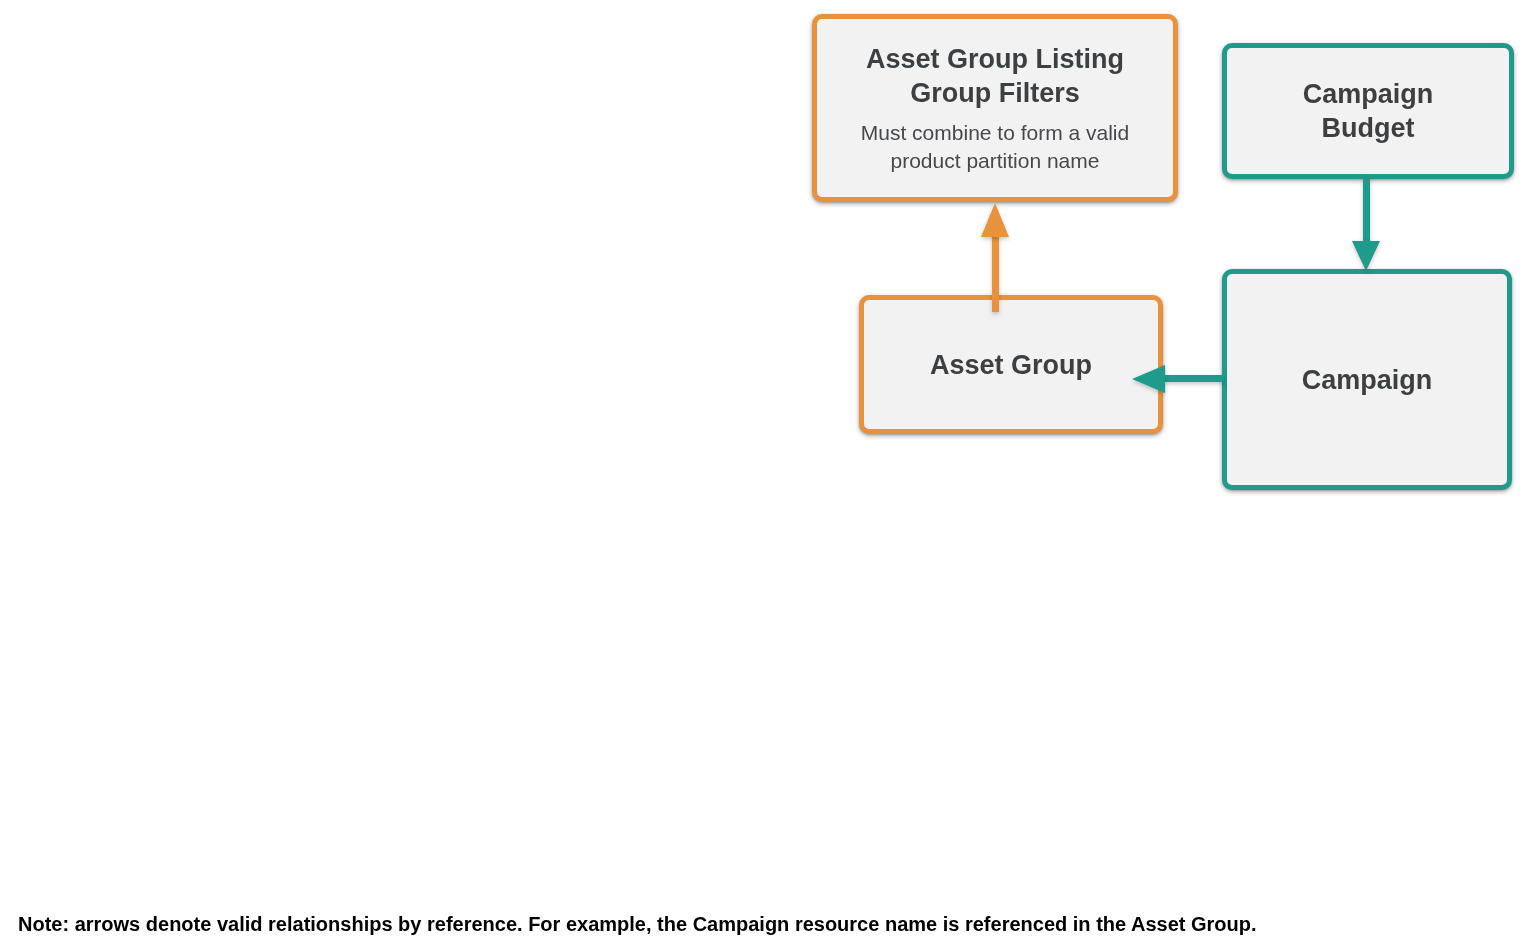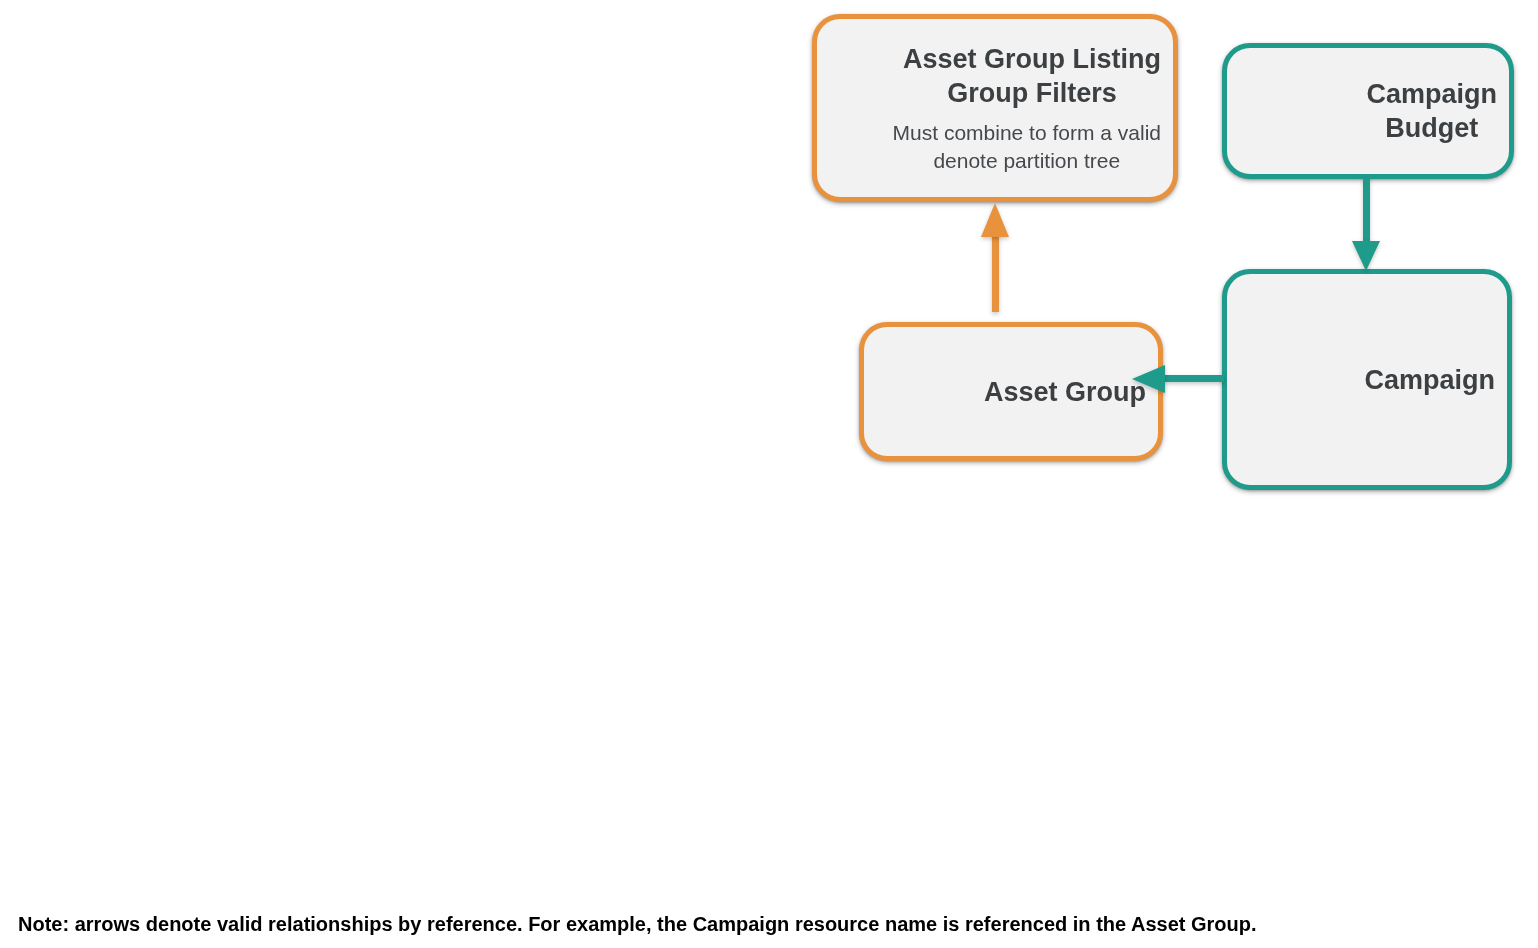--- a/index.html
+++ b/index.html
@@ -13,24 +13,24 @@
     width: 1538px;
     height: 948px;
     background: #ffffff;
     overflow: hidden;
   }
   .node {
     position: absolute;
     box-sizing: border-box;
     background: var(--box-fill, #F2F2F2);
     border: 5px solid #999;
-    border-radius: 28px;
+    border-radius: 10px;
     display: flex;
     flex-direction: column;
-    align-items: flex-end;
+    align-items: center;
     justify-content: center;
     text-align: center;
     gap: 9px;
     padding: 8px 12px;
     box-shadow: 0 2px 5px rgba(0,0,0,0.30), 0 1px 2px rgba(0,0,0,0.18);
   }
   .node.orange { border-color: var(--orange, #E8923D); }
   .node.teal   { border-color: var(--teal, #1E9B8B); }
   .node-title {
     font-weight: bold;
@@ -42,21 +42,21 @@
   .node-subtitle {
     font-size: 21px;
     line-height: 28px;
     color: var(--subtitle-text, #45494D);
     white-space: pre-line;
   }
 
   #node-listing-filters { left: 812px; top: 14px;  width: 366px; height: 188px; }
   #node-campaign-budget { left: 1222px; top: 43px; width: 292px; height: 136px; }
   #node-campaign        { left: 1222px; top: 269px; width: 290px; height: 221px; }
-  #node-asset-group     { left: 859px; top: 322px; width: 304px; height: 139px; }
+  #node-asset-group     { left: 859px; top: 295px; width: 304px; height: 139px; }
 
   .arrow-part { position: absolute; }
   .shaft { filter: drop-shadow(0 2px 2px rgba(0,0,0,0.22)); }
   .head  { width: 0; height: 0; filter: drop-shadow(0 2px 2px rgba(0,0,0,0.22)); }
 
   
   #arrow-up-shaft { left: 992px; top: 234px; width: 7px; height: 78px; background: var(--orange, #E8923D); }
   #arrow-up-head  { left: 981px; top: 203px;
                     border-left: 14px solid transparent;
                     border-right: 14px solid transparent;
@@ -88,21 +88,21 @@
 </style>
 </head>
 <body>
 
 <div class="canvas">
 
   <div class="node orange" id="node-listing-filters">
     <div class="node-title">Asset Group Listing
 Group Filters</div>
     <div class="node-subtitle">Must combine to form a valid
-denote partition tree</div>
+product partition name</div>
   </div>
 
   <div class="node teal" id="node-campaign-budget">
     <div class="node-title">Campaign
 Budget</div>
   </div>
 
   <div class="node teal" id="node-campaign">
     <div class="node-title">Campaign</div>
   </div>

